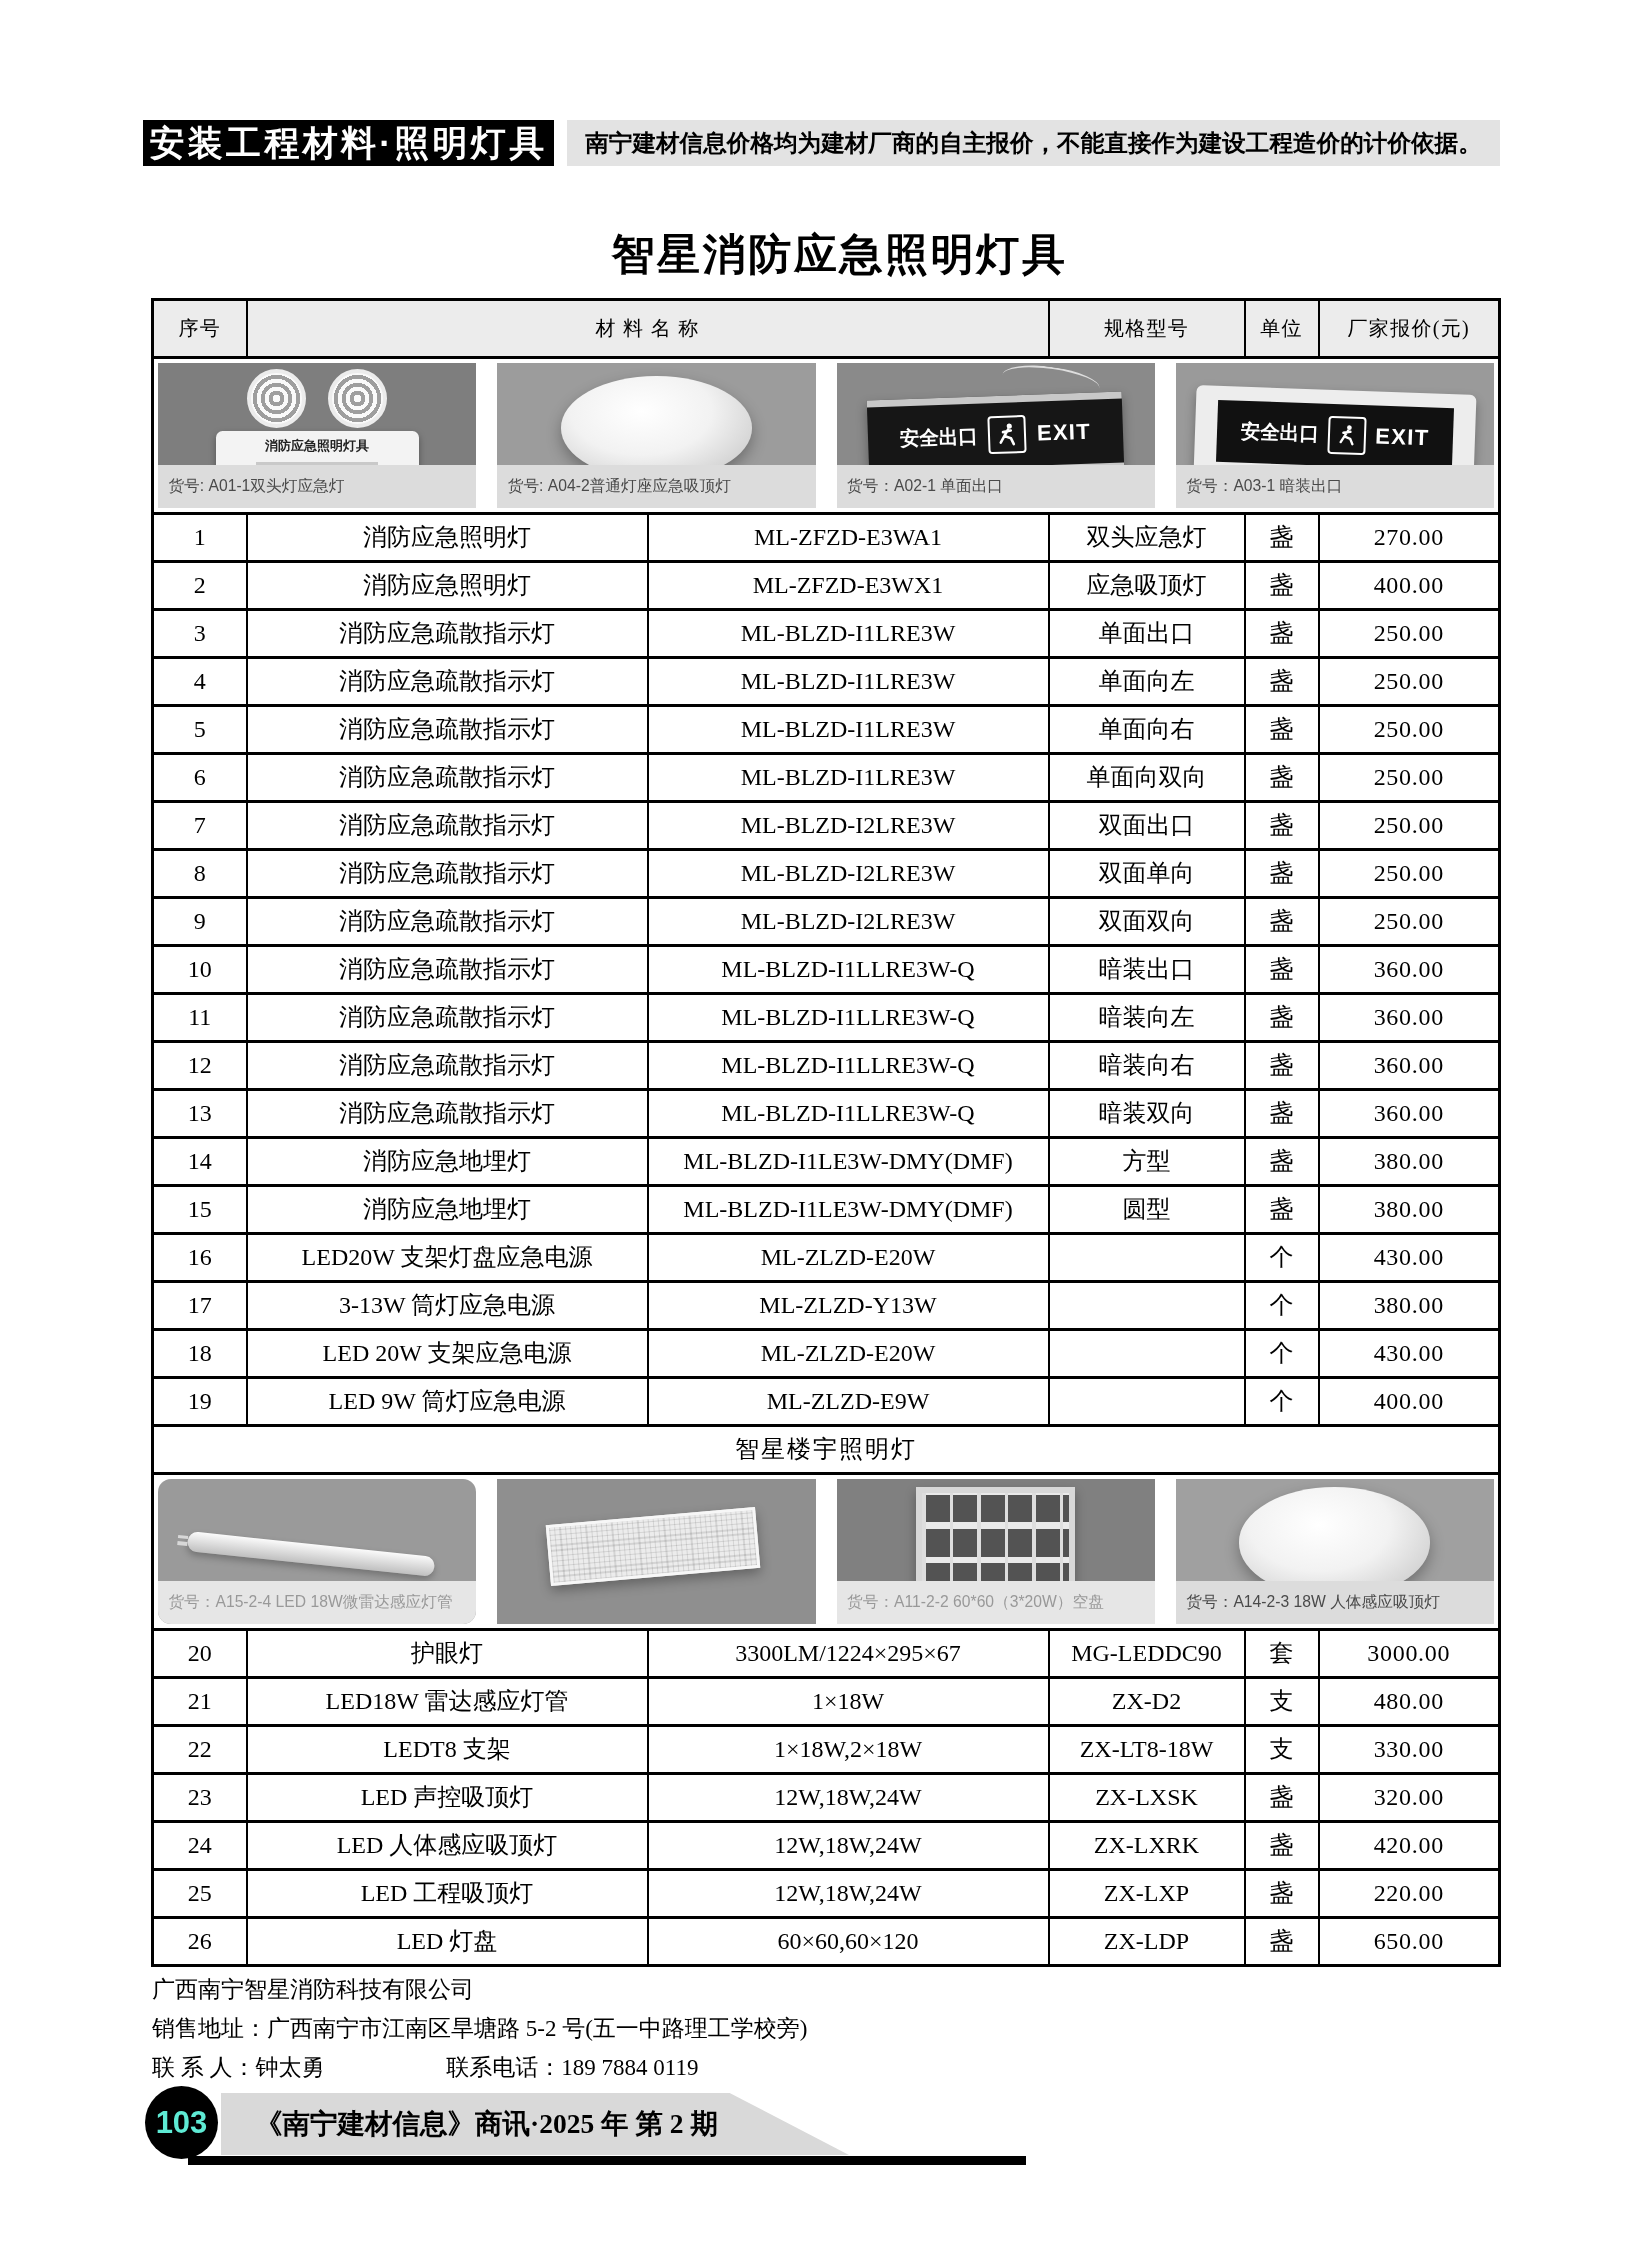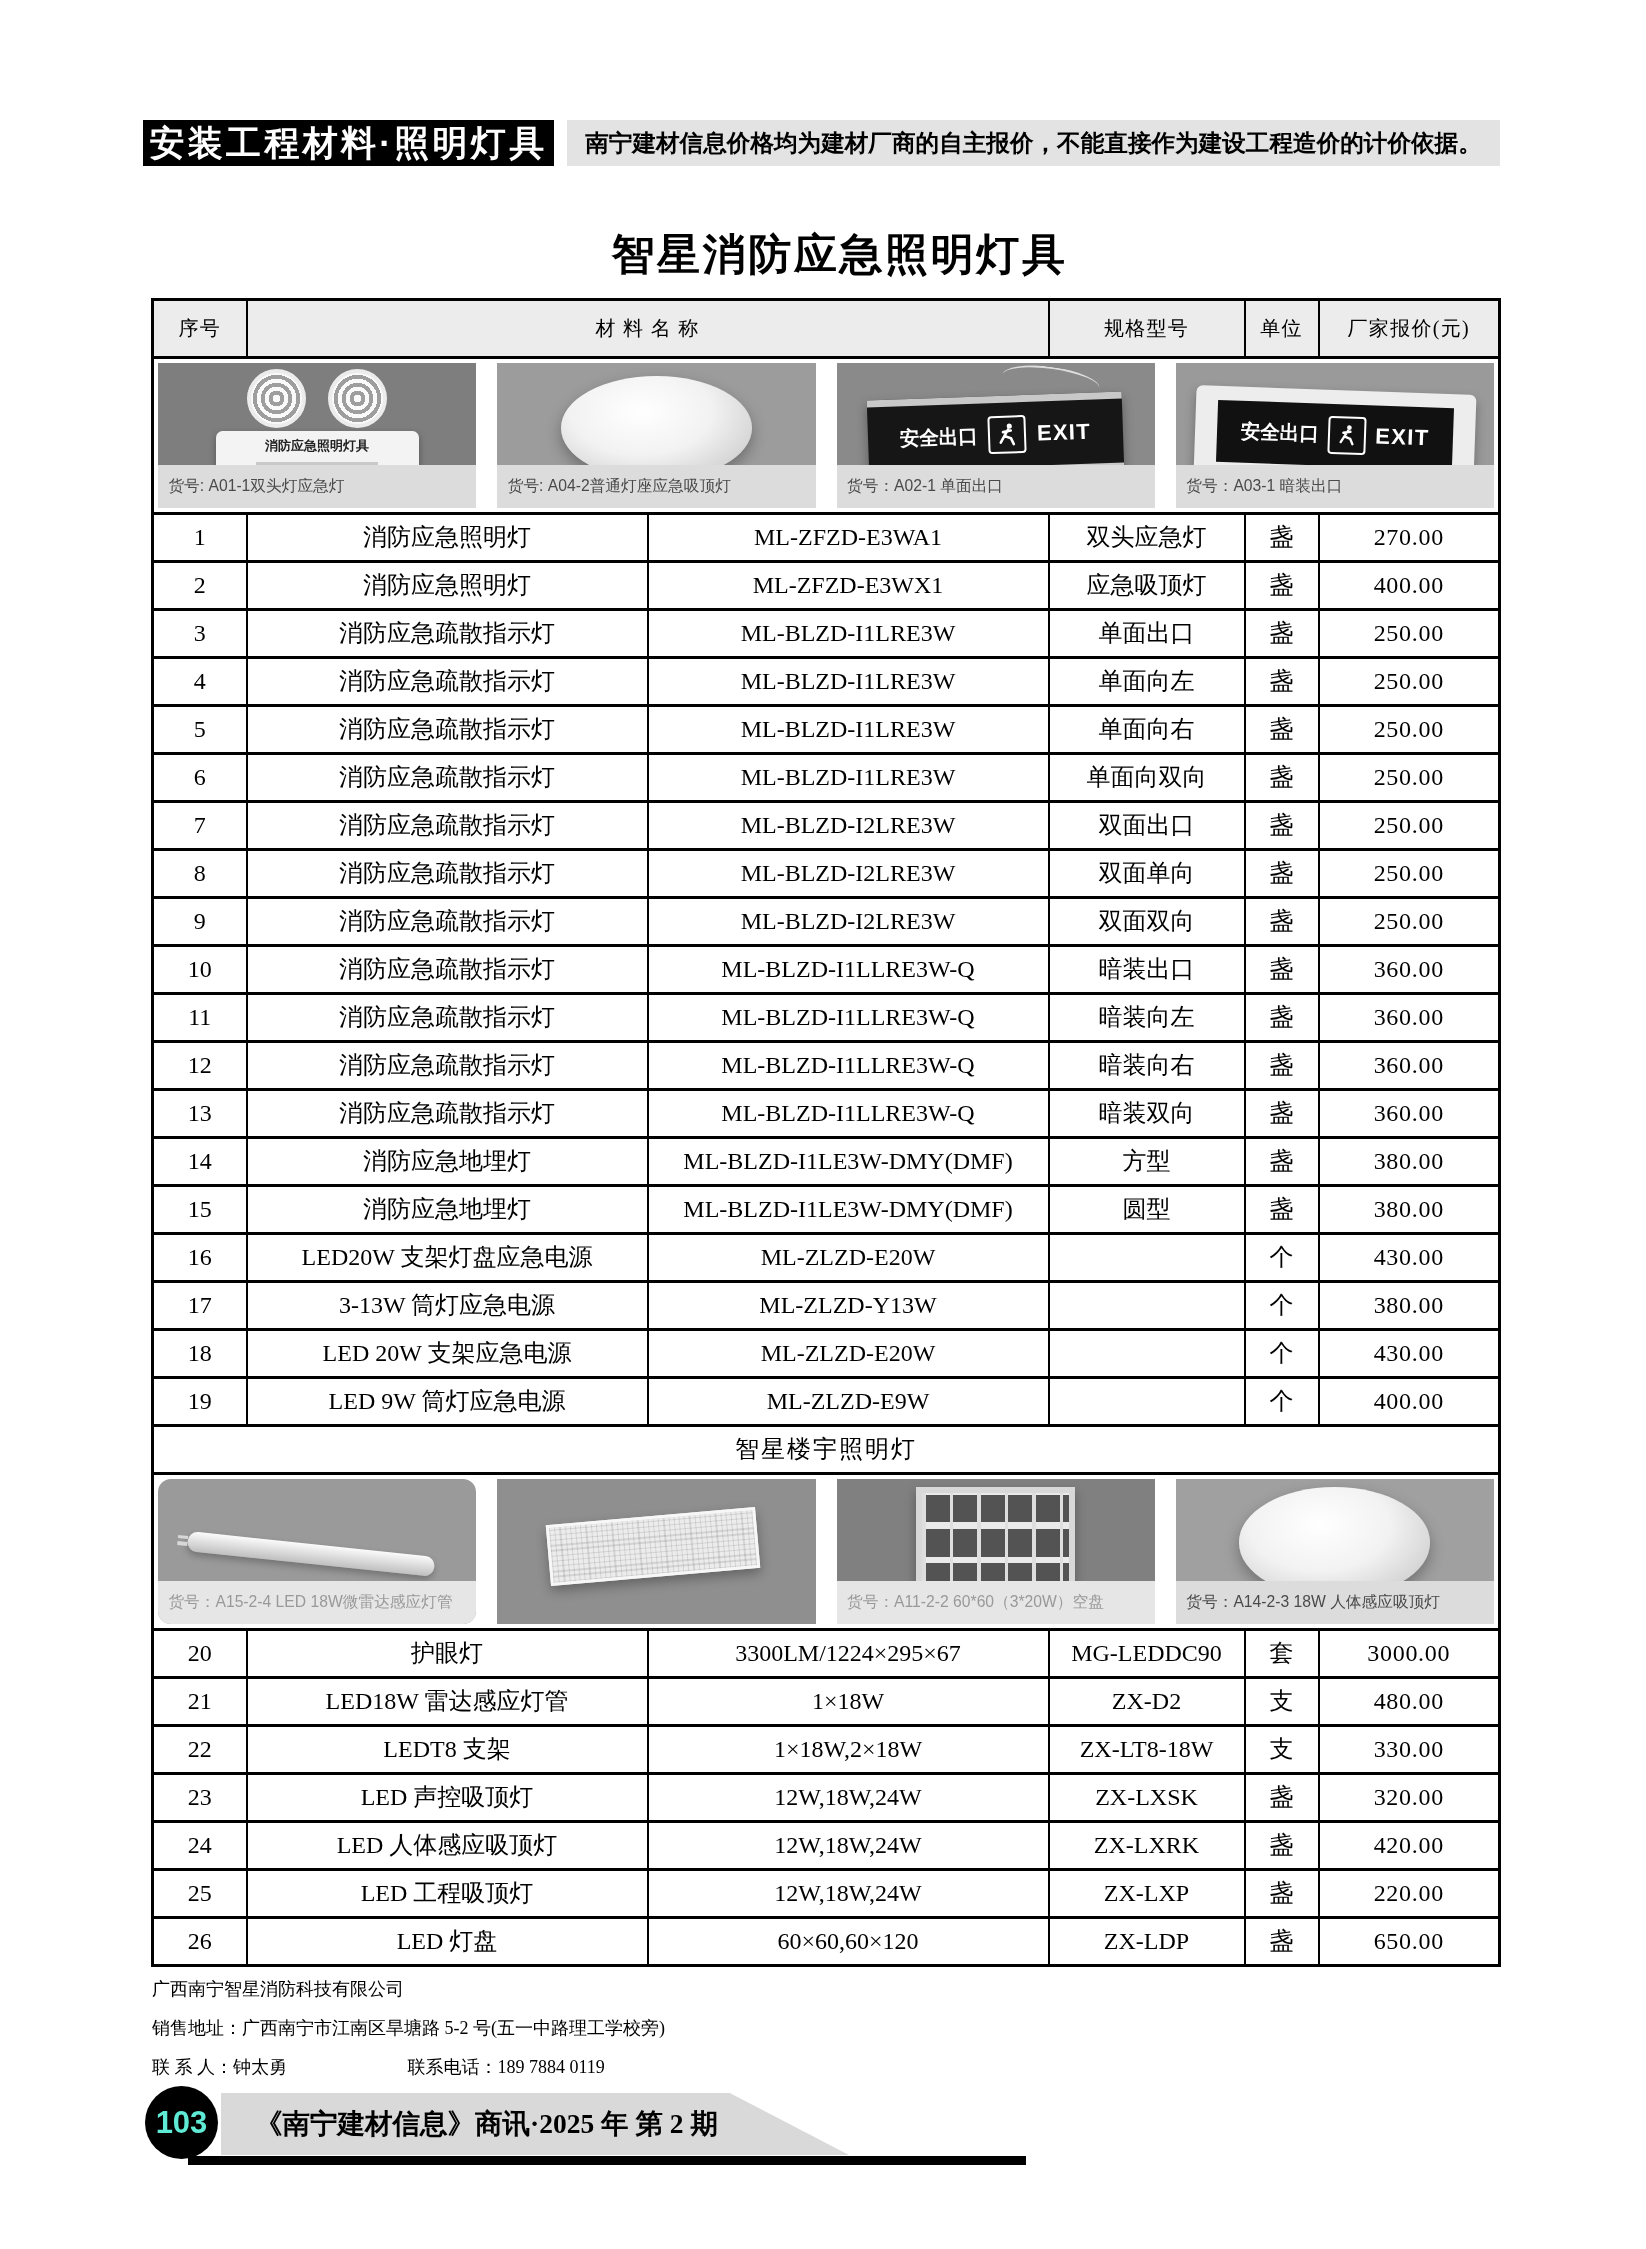--- a/index.html
+++ b/index.html
@@ -127,21 +127,21 @@
   .grille {
     position:absolute; left:25%; top:6%; width:50%; height:80%;
     border:6.5px solid #d8d8d8; background:#6f6f6f;
     background-image:
       repeating-linear-gradient(90deg, #dedede 0 3.9px, transparent 3.9px 27.5px),
       repeating-linear-gradient(0deg, rgba(255,255,255,.85) 0 6.5px, rgba(0,0,0,.25) 6.5px 34px);
     box-shadow:0 5.2px 10.5px rgba(0,0,0,.3);
   }
 
   
-  .footer-lines { position:absolute; left:152px; top:1970px; font-size:18px; }
+  .footer-lines { position:absolute; left:152px; top:1970px; font-size:23px; }
   .footer-lines > div { height:39px; line-height:39px; white-space:nowrap; }
   .contact-phone { margin-left:116px; }
 
   .page-badge {
     position:absolute; left:145px; top:2086px; width:73px; height:73px; border-radius:50%;
     background:#000; color:#5eead4; display:flex; align-items:center; justify-content:center;
     font-family:"Liberation Sans",sans-serif; font-weight:bold; font-size:31px; z-index:2;
   }
   .issue-band {
     position:absolute; left:221px; top:2093px; width:628px; height:62px; background:#d9d9d9;

